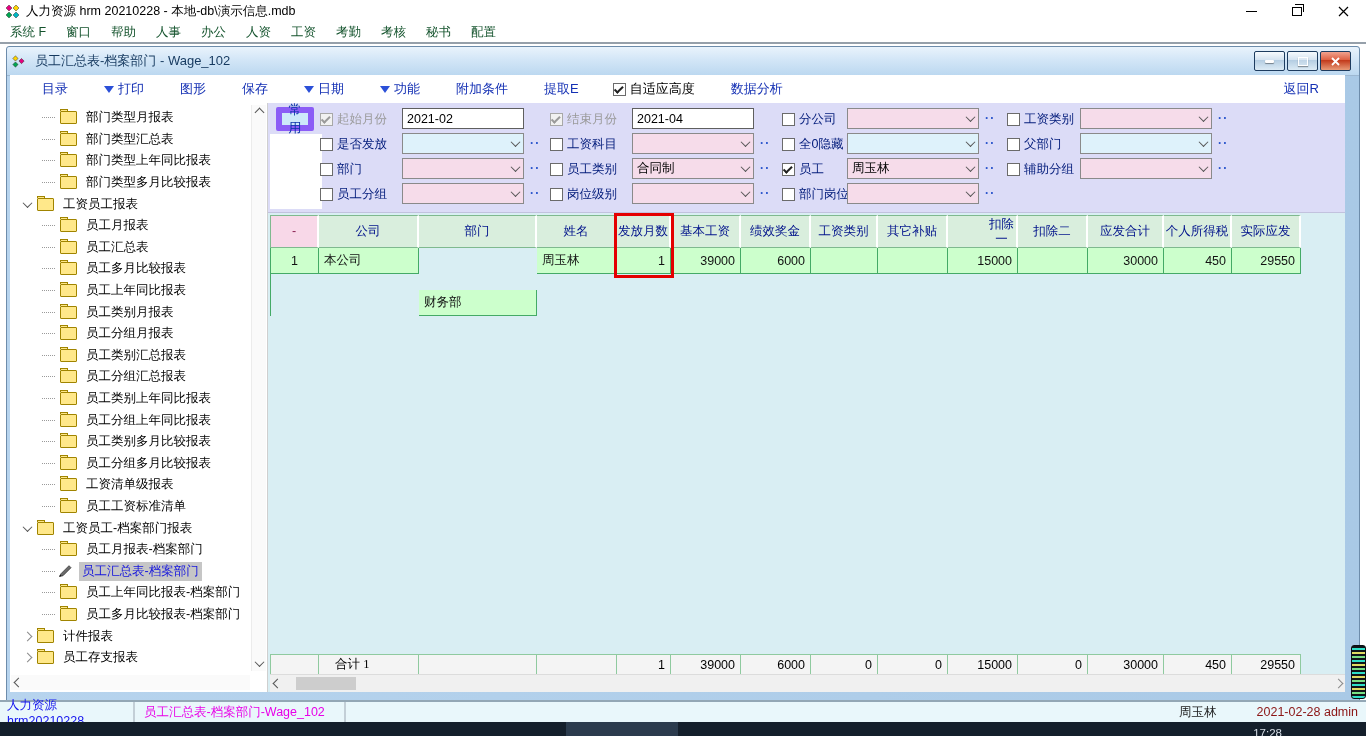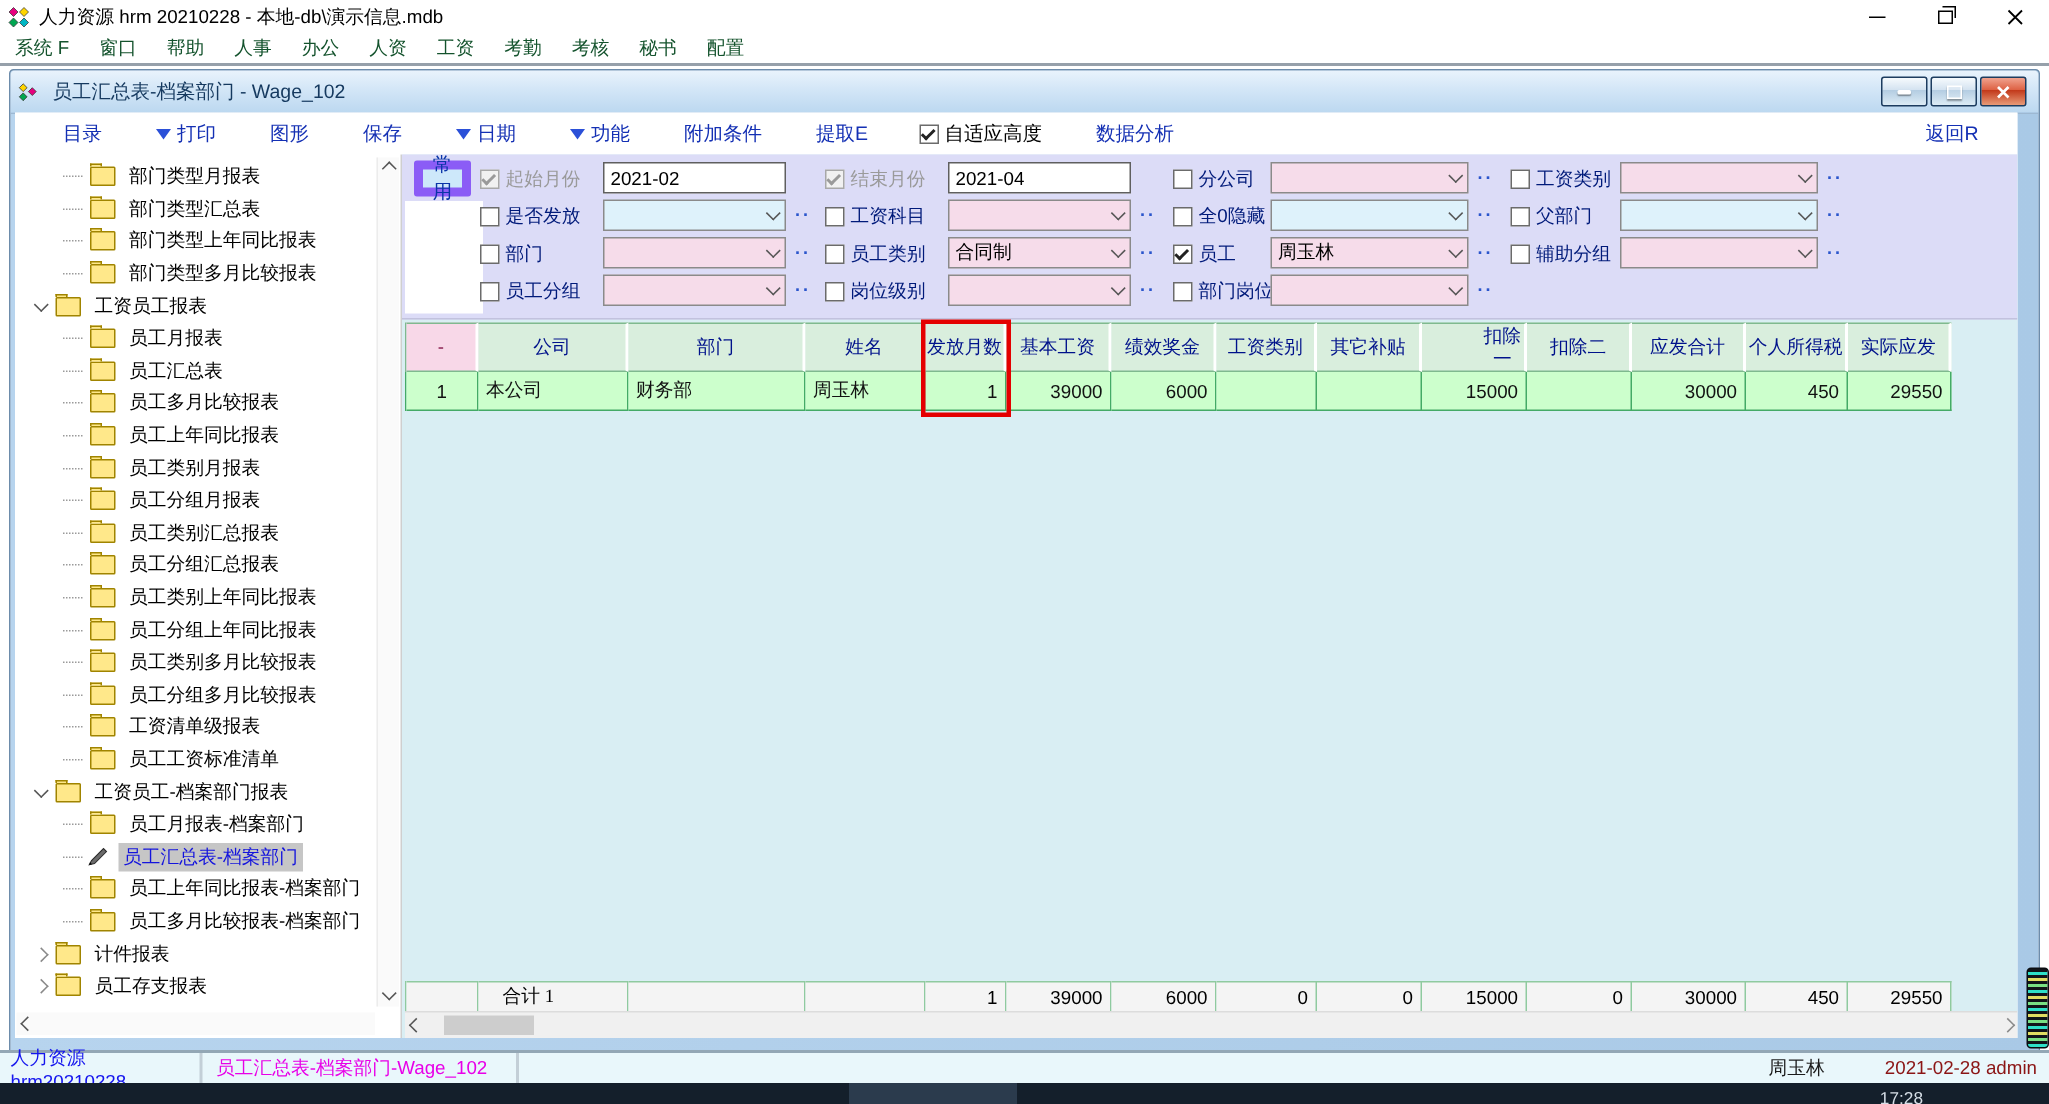--- a/index.html
+++ b/index.html
@@ -545,21 +545,21 @@
                 <div class="gh-cell" style="width: 70px;">其它补贴</div>
                 <div class="gh-cell" style="width: 70px; padding-left: 40px;">扣除一</div>
                 <div class="gh-cell" style="width: 70px;">扣除二</div>
                 <div class="gh-cell" style="width: 76px;">应发合计</div>
                 <div class="gh-cell" style="width: 68px;">个人所得税</div>
                 <div class="gh-cell" style="width: 69px;">实际应发</div>
               </div>
             <div class="gr" id="grid-row">
                 <div class="gr-cell ctr" style="width: 48px;">1</div>
                 <div class="gr-cell lft" style="width: 100px;">本公司</div>
-                <div class="gr-cell lft" style="width: 118px;">财务部</div>
+                <div class="gr-cell lft" style="width: 118px; margin-top: 42px;">财务部</div>
                 <div class="gr-cell lft" style="width: 80px;">周玉林</div>
                 <div class="gr-cell rgt" style="width: 54px;">1</div>
                 <div class="gr-cell rgt" style="width: 70px;">39000</div>
                 <div class="gr-cell rgt" style="width: 70px;">6000</div>
                 <div class="gr-cell rgt" style="width: 67px;"></div>
                 <div class="gr-cell rgt" style="width: 70px;"></div>
                 <div class="gr-cell rgt" style="width: 70px;">15000</div>
                 <div class="gr-cell rgt" style="width: 70px;"></div>
                 <div class="gr-cell rgt" style="width: 76px;">30000</div>
                 <div class="gr-cell rgt" style="width: 68px;">450</div>

